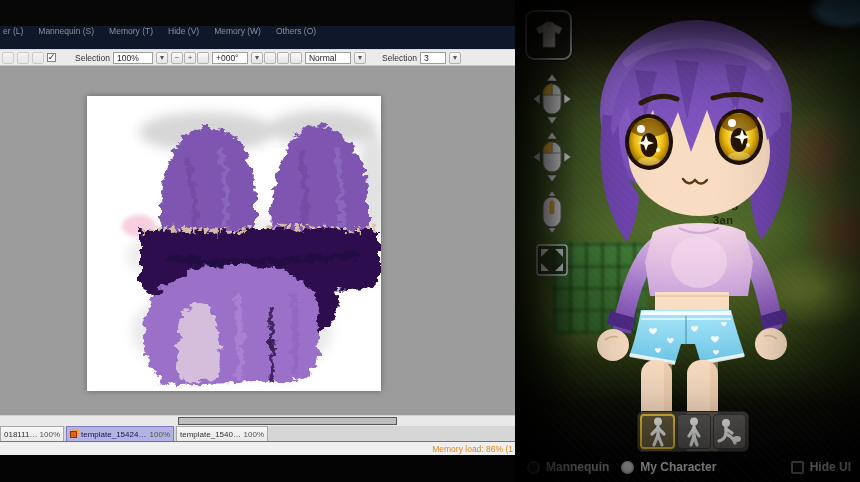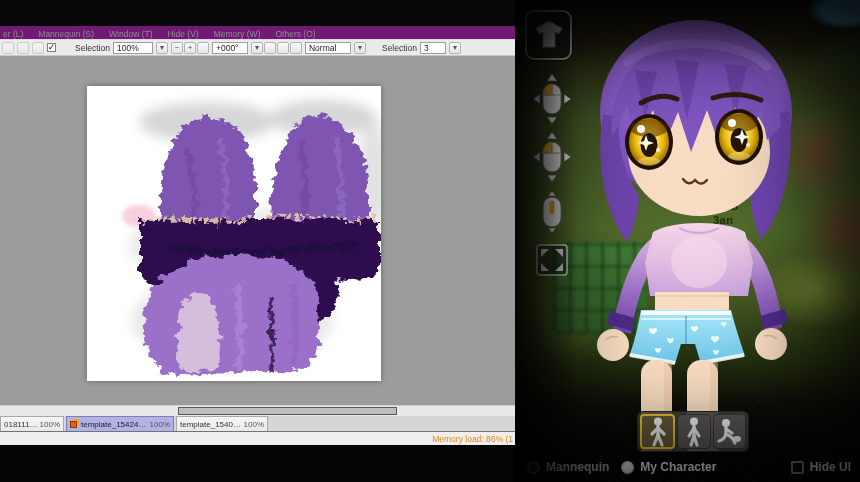--- a/index.html
+++ b/index.html
@@ -3,22 +3,22 @@
 <meta charset="utf-8">
 <style>
   * { margin:0; padding:0; box-sizing:border-box; }
   html,body { width:860px; height:482px; overflow:hidden; background:#000;
     font-family:"Liberation Sans", sans-serif; }
   #stage { position:relative; width:860px; height:482px; background:#000; }
 
   
   .editor { position:absolute; left:0; top:0; width:515px; height:482px; background:#050505; }
   .ed-titlebar { height:26px; background:#060606; }
-  .menubar { height:14px; background:#701a75; border-bottom:1px solid #dcdcdc;
-    display:flex; align-items:flex-end; gap:15px; padding-left:3px;
+  .menubar { height:24px; background:#0f172a; border-bottom:1px solid #dcdcdc;
+    display:flex; align-items:flex-start; gap:15px; padding-left:3px;
     font-size:8.5px; color:#8f8f8f; white-space:nowrap; }
   .menubar span { cursor:default; }
   .toolbar { height:16px; background:#ebebeb; border-bottom:1px solid #c6c6c6;
     display:flex; align-items:center; gap:3px; padding:0 2px; font-size:8.5px; color:#333; }
   .tbtn { width:12px; height:12px; background:linear-gradient(#fafafa,#e4e4e4);
     border:1px solid #b2b2b2; border-radius:2px; display:inline-flex;
     align-items:center; justify-content:center; font-size:8px; color:#555; line-height:1; }
   .tbtn.dis { opacity:.55; }
   .cb { width:9px; height:9px; background:#fff; border:1px solid #808080;
     display:inline-flex; align-items:center; justify-content:center;
@@ -111,21 +111,21 @@
 <body>
 
 <div id="stage">
 
   <div class="editor">
     <div class="ed-titlebar"></div>
 
     <div class="menubar">
       <span>er (L)</span>
       <span>Mannequin (S)</span>
-      <span>Window (T)</span>
+      <span>Memory (T)</span>
       <span>Hide (V)</span>
       <span>Memory (W)</span>
       <span>Others (O)</span>
     </div>
 
     <div class="toolbar">
       <span class="tbtn dis"></span>
       <span class="tbtn dis"></span>
       <span class="tbtn dis"></span>
       <span class="cb">✓</span>

